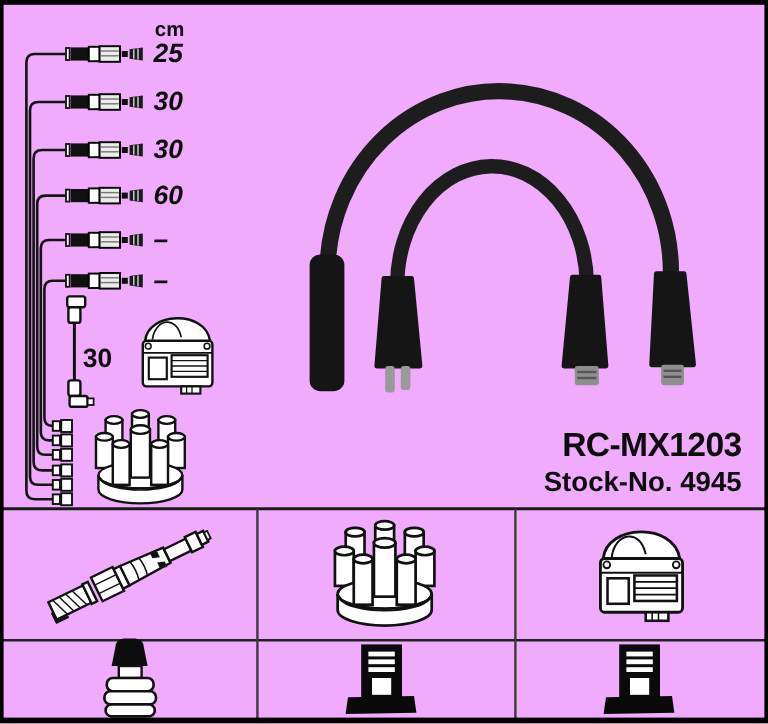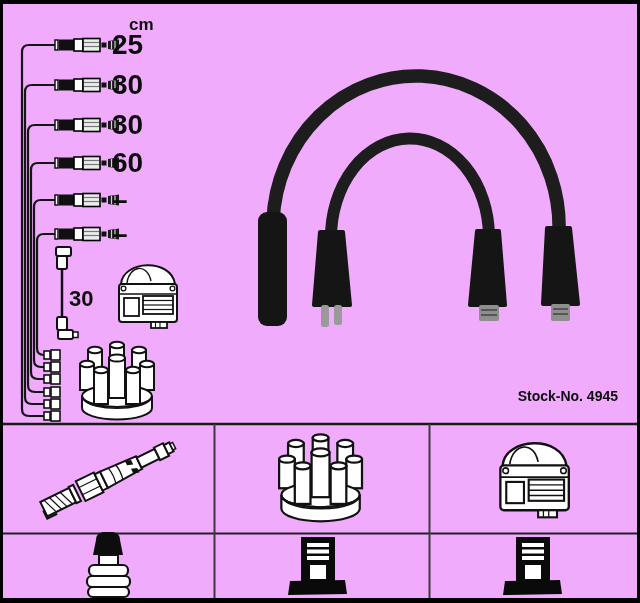--- a/index.html
+++ b/index.html
@@ -3,24 +3,24 @@
 <meta charset="utf-8">
 <style>
   html,body{margin:0;padding:0;background:#fff;}
   #app{
     position:relative;width:640px;height:603px;background:#f0abfc;overflow:hidden;
     font-family:"Liberation Sans",sans-serif;color:#0d0d0d;
   }
   #art{position:absolute;left:0;top:0;}
   .t{position:absolute;font-weight:bold;white-space:nowrap;color:#0d0d0d;}
   .cm{left:129px;top:15px;font-size:17px;}
-  .len{left:112px;width:44px;font-size:28px;line-height:24px;}
+  .len{left:128px;width:44px;font-size:22px;line-height:24px;font-style:italic;}
   .coil-len{left:69px;top:286px;font-size:22px;}
   .model{right:22px;top:355px;font-size:28px;letter-spacing:-0.5px;text-align:right;}
-  .stock{right:22px;top:388px;font-size:14px;text-align:center;}
+  .stock{right:22px;top:388px;font-size:23px;text-align:center;}
 </style>
 </head>
 <body>
 
 <div id="app">
 
   <svg id="art" width="640" height="603" viewBox="0 0 640 603">
     <defs>
 
       <g id="rowconn">
@@ -214,14 +214,15 @@
   </svg>
 
   <div class="t cm">cm</div>
   <div class="t len" style="top:33px">25</div>
   <div class="t len" style="top:73px">30</div>
   <div class="t len" style="top:113px">30</div>
   <div class="t len" style="top:151px">60</div>
   <div class="t len" style="top:188px">–</div>
   <div class="t len" style="top:222px">–</div>
   <div class="t coil-len">30</div>
+  <div class="t model">RC-MX1203</div>
   <div class="t stock">Stock-No. 4945</div>
 </div>
 
 </body></html>

